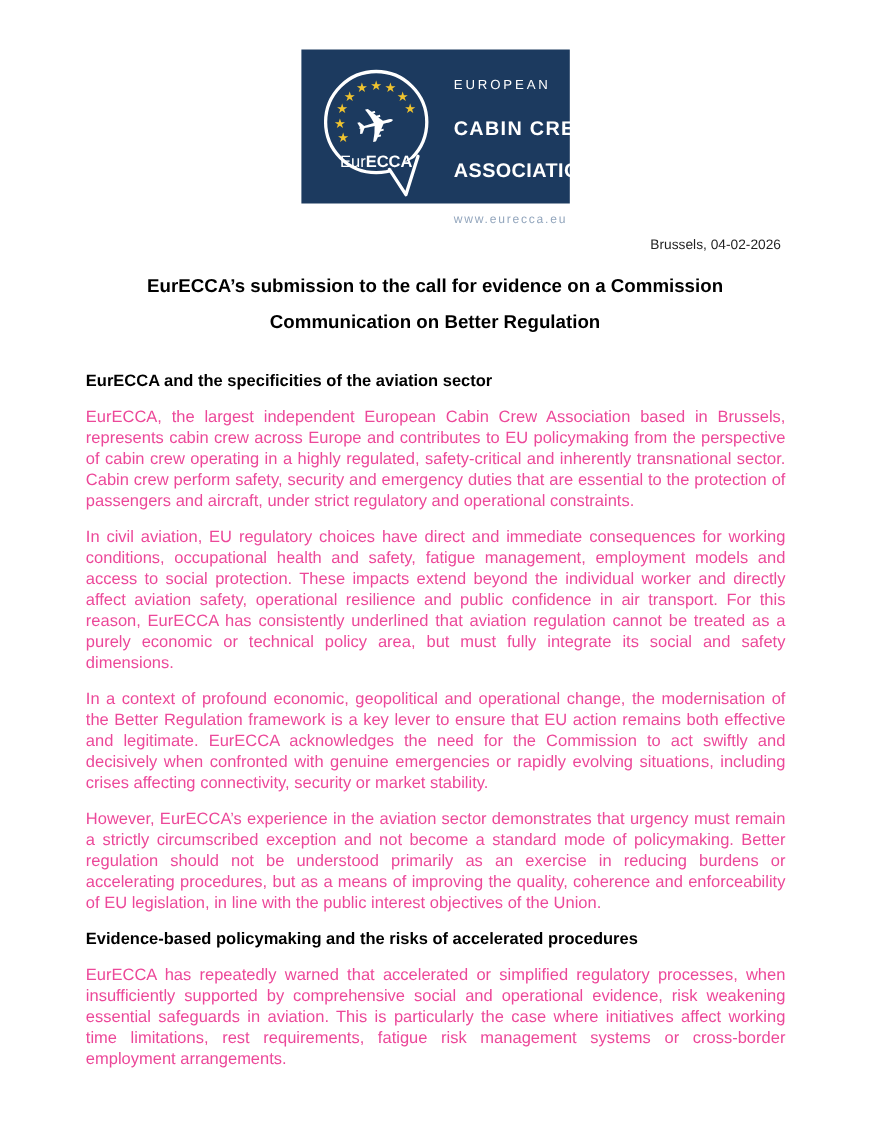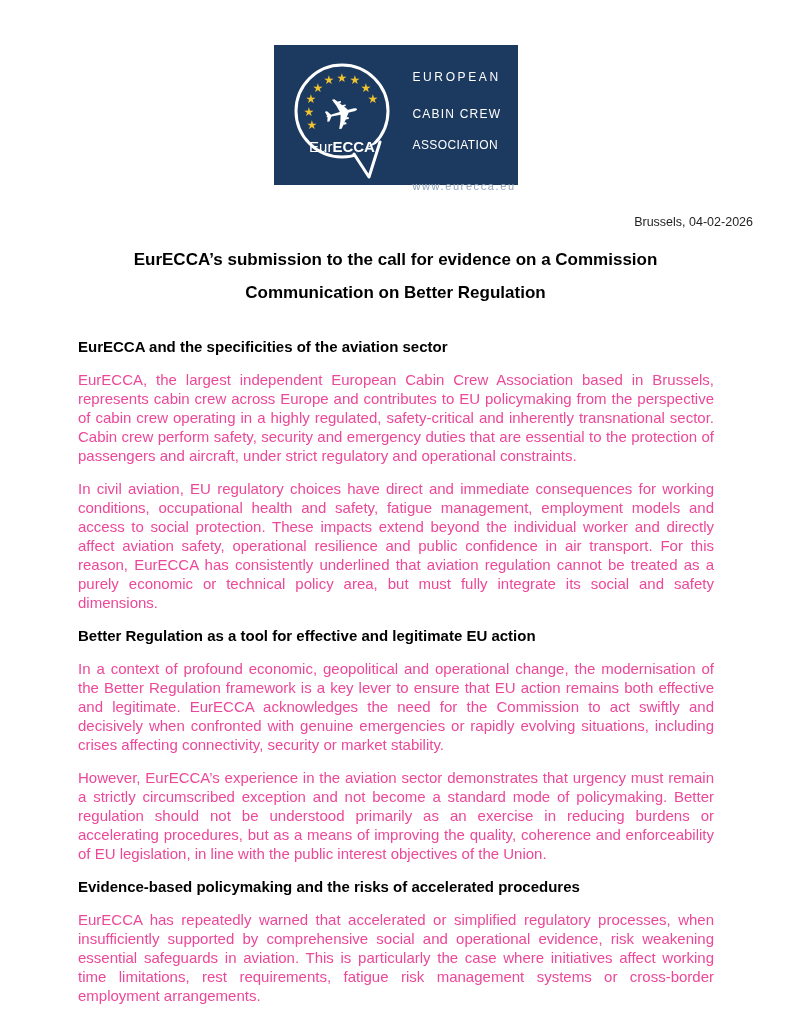--- a/index.html
+++ b/index.html
@@ -38,39 +38,39 @@
     color: #ffffff;
   }
   .logo-org1 {
     font-size: 12px;
     font-weight: 400;
     letter-spacing: 2.6px;
     margin-bottom: 23px;
     white-space: nowrap;
   }
   .logo-org2, .logo-org3 {
-    font-size: 12px;
-    font-weight: 400;
+    font-size: 18px;
+    font-weight: 700;
     letter-spacing: 1.2px;
     margin-bottom: 5px;
     white-space: nowrap;
   }
   .logo-org3 { letter-spacing: 0.4px; margin-top: 17px; }
   .logo-site {
     font-size: 11px;
     letter-spacing: 1.6px;
     color: #93a6bd;
     margin-top: 28px;
     white-space: nowrap;
   }
 
   
   .date-line {
     margin-top: 28px;
-    padding-right: 38px;
+    padding-right: 81px;
     text-align: right;
     font-size: 12.5px;
     line-height: 18px;
     color: #1f1f1f;
   }
   .doc-title {
     width: 600px;
     margin: 12px auto 28px auto;
     text-align: center;
     font-size: 17px;
@@ -137,21 +137,20 @@
   <div class="date-line">Brussels, 04-02-2026</div>
 
   <h1 class="doc-title">EurECCA’s submission to the call for evidence on a Commission Communication on Better Regulation</h1>
 
   <div class="content">
 
     <h2 class="section-heading">EurECCA and the specificities of the aviation sector</h2>
     <p>EurECCA, the largest independent European Cabin Crew Association based in Brussels, represents cabin crew across Europe and contributes to EU policymaking from the perspective of cabin crew operating in a highly regulated, safety-critical and inherently transnational sector. Cabin crew perform safety, security and emergency duties that are essential to the protection of passengers and aircraft, under strict regulatory and operational constraints.</p>
     <p>In civil aviation, EU regulatory choices have direct and immediate consequences for working conditions, occupational health and safety, fatigue management, employment models and access to social protection. These impacts extend beyond the individual worker and directly affect aviation safety, operational resilience and public confidence in air transport. For this reason, EurECCA has consistently underlined that aviation regulation cannot be treated as a purely economic or technical policy area, but must fully integrate its social and safety dimensions.</p>
 
-    <h2 class="section-heading">Better Regulation as a tool for effective and legitimate EU action</h2>
     <p>In a context of profound economic, geopolitical and operational change, the modernisation of the Better Regulation framework is a key lever to ensure that EU action remains both effective and legitimate. EurECCA acknowledges the need for the Commission to act swiftly and decisively when confronted with genuine emergencies or rapidly evolving situations, including crises affecting connectivity, security or market stability.</p>
     <p>However, EurECCA’s experience in the aviation sector demonstrates that urgency must remain a strictly circumscribed exception and not become a standard mode of policymaking. Better regulation should not be understood primarily as an exercise in reducing burdens or accelerating procedures, but as a means of improving the quality, coherence and enforceability of EU legislation, in line with the public interest objectives of the Union.</p>
 
     <h2 class="section-heading">Evidence-based policymaking and the risks of accelerated procedures</h2>
     <p>EurECCA has repeatedly warned that accelerated or simplified regulatory processes, when insufficiently supported by comprehensive social and operational evidence, risk weakening essential safeguards in aviation. This is particularly the case where initiatives affect working time limitations, rest requirements, fatigue risk management systems or cross-border employment arrangements.</p>
 
   </div>
 </div>
 
 </body></html>

